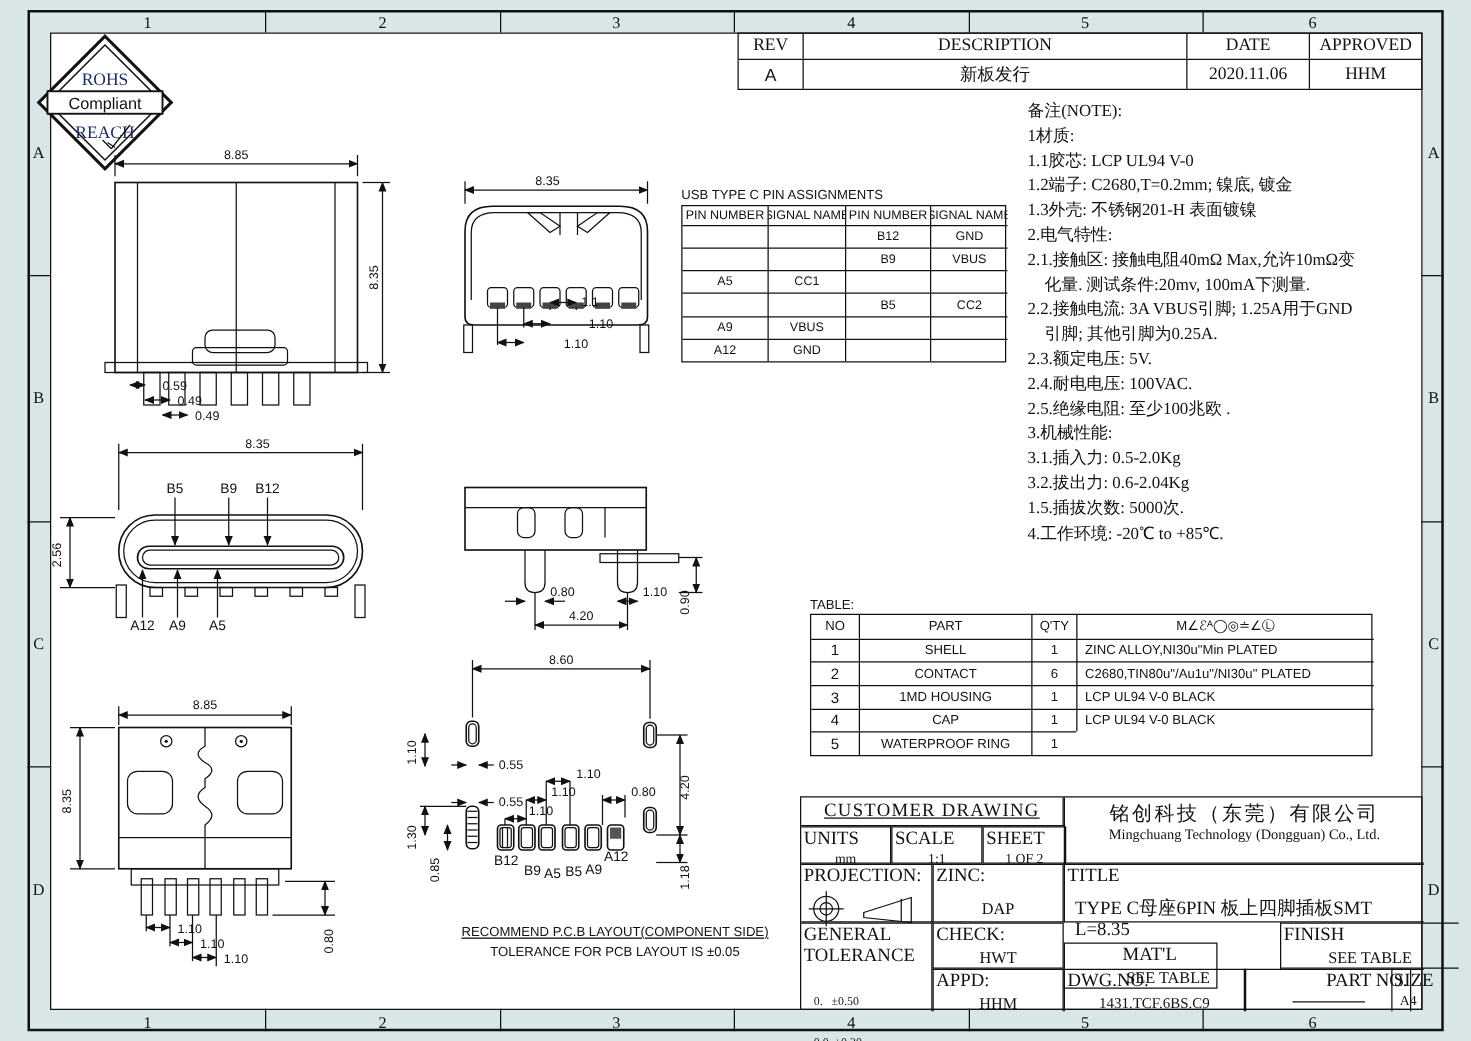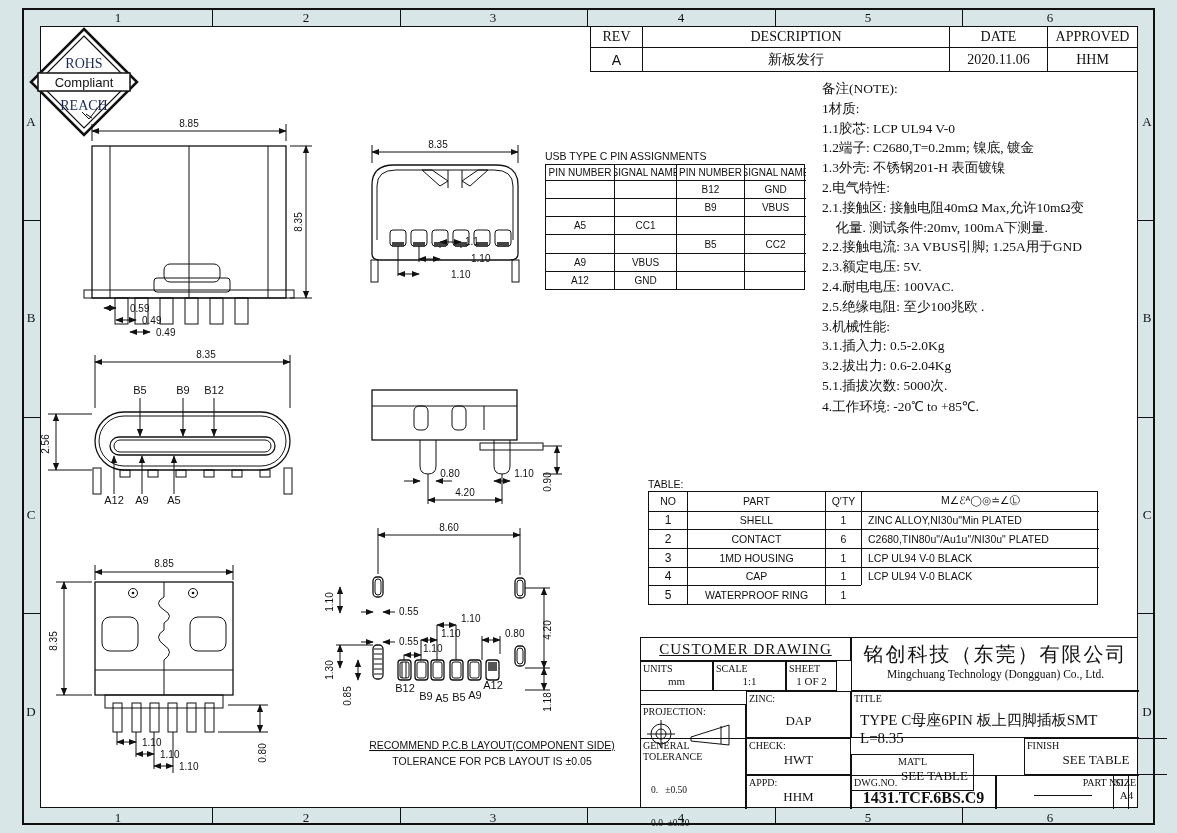--- a/index.html
+++ b/index.html
@@ -6,21 +6,21 @@
   body{width:1177px;height:833px;position:relative;background:#d8e6e8;
        font-family:"Liberation Sans",sans-serif;color:#111;overflow:hidden;}
   .abs{position:absolute;}
   .serif{font-family:"Liberation Serif",serif;}
   .frame-outer{left:22px;top:8px;width:1133px;height:817px;border:2px solid #111;box-sizing:border-box;}
   .frame-inner{left:40px;top:26px;width:1098px;height:782px;border:1.5px solid #111;box-sizing:border-box;background:#ffffff;}
   .bmark{font-size:13px;font-family:"Liberation Serif",serif;width:20px;text-align:center;}
   .tick-v{width:1px;background:#111;}
   .tick-h{height:1px;background:#111;}
   .cell{position:absolute;border:1px solid #111;box-sizing:border-box;background:transparent;}
-  .lbl{font-size:10px;font-family:"Liberation Serif",serif;padding:1px 2px;}
+  .lbl{font-size:15px;font-family:"Liberation Serif",serif;padding:1px 2px;}
   .ctr{display:flex;align-items:center;justify-content:center;}
   .grid-table{display:grid;border:1.5px solid #111;box-sizing:border-box;}
   .grid-table > div{border-left:1px solid #111;border-top:1px solid #111;display:flex;align-items:center;justify-content:center;box-sizing:border-box;overflow:hidden;white-space:nowrap;}
   .note-line{white-space:pre;height:19.8px;font-size:13.5px;font-family:"Liberation Serif",serif;}
   svg{overflow:visible;}
   svg .ln{stroke:#111;stroke-width:1;fill:none;}
   svg .ln2{stroke:#111;stroke-width:1.3;fill:none;}
   svg text{font-size:10px;fill:#111;font-family:"Liberation Sans",sans-serif;}
   .tiny{font-size:10.5px;}
   .pre{white-space:pre;}
@@ -104,27 +104,28 @@
 <div class="abs" style="left:822px;top:80px;width:320px;">
   <div class="note-line">备注(NOTE):</div>
   <div class="note-line">1材质:</div>
   <div class="note-line">1.1胶芯: LCP UL94 V-0</div>
   <div class="note-line">1.2端子: C2680,T=0.2mm; 镍底, 镀金</div>
   <div class="note-line">1.3外壳: 不锈钢201-H 表面镀镍</div>
   <div class="note-line">2.电气特性:</div>
   <div class="note-line">2.1.接触区: 接触电阻40mΩ Max,允许10mΩ变</div>
   <div class="note-line">    化量. 测试条件:20mv, 100mA下测量.</div>
   <div class="note-line">2.2.接触电流: 3A VBUS引脚; 1.25A用于GND</div>
+  <div class="note-line">    引脚; 其他引脚为0.25A.</div>
   <div class="note-line">2.3.额定电压: 5V.</div>
   <div class="note-line">2.4.耐电电压: 100VAC.</div>
   <div class="note-line">2.5.绝缘电阻: 至少100兆欧 .</div>
   <div class="note-line">3.机械性能:</div>
   <div class="note-line">3.1.插入力: 0.5-2.0Kg</div>
   <div class="note-line">3.2.拔出力: 0.6-2.04Kg</div>
-  <div class="note-line">5.1.插拔次数: 5000次.</div>
+  <div class="note-line">1.5.插拔次数: 5000次.</div>
   <div class="note-line">4.工作环境: -20℃ to +85℃.</div>
 </div>
 
 <div class="abs tiny" style="left:545px;top:150px;">USB TYPE C PIN ASSIGNMENTS</div>
 <div class="abs grid-table" style="left:545px;top:164px;width:260px;height:126px;grid-template-columns:68px 62px 68px 62px;grid-template-rows:15px repeat(6,1fr);font-size:10px;">
   <div style="border-left:none;border-top:none;">PIN NUMBER</div>
   <div style="border-top:none;">SIGNAL NAME</div>
   <div style="border-top:none;">PIN NUMBER</div>
   <div style="border-top:none;">SIGNAL NAME</div>
   <div style="border-left:none;"></div>
@@ -427,25 +428,25 @@
 
   <div class="cell ctr serif" style="left:0;top:0;width:210px;height:23px;border-left:none;border-top:none;font-size:15px;letter-spacing:1px;text-decoration:underline;">CUSTOMER DRAWING</div>
   <div class="cell" style="left:0;top:23px;width:72px;height:30px;border-left:none;">
     <div class="lbl">UNITS</div>
     <div class="ctr serif" style="font-size:11px;">mm</div>
   </div>
   <div class="cell" style="left:72px;top:23px;width:73px;height:30px;">
     <div class="lbl">SCALE</div>
     <div class="ctr serif" style="font-size:11px;">1:1</div>
   </div>
-  <div class="cell" style="left:145px;top:23px;width:51px;height:30px;">
+  <div class="cell" style="left:145px;top:23px;width:67px;height:30px;">
     <div class="lbl">SHEET</div>
     <div class="ctr serif" style="font-size:11px;">1 OF 2</div>
   </div>
-  <div class="cell" style="left:0;top:66px;width:105px;height:35px;border-left:none;">
+  <div class="cell" style="left:0;top:53px;width:105px;height:47px;border-left:none;">
     <div class="lbl">PROJECTION:</div>
     <svg width="100" height="28" style="display:block;margin:2px auto 0;">
       <circle cx="18" cy="14" r="10" class="ln"></circle>
       <circle cx="18" cy="14" r="5" class="ln"></circle>
       <line x1="4" y1="14" x2="32" y2="14" class="ln"></line>
       <line x1="18" y1="0" x2="18" y2="28" class="ln"></line>
       <path d="M48,17 L86,5 L86,25 L48,21 Z" class="ln"></path>
       <line x1="78" y1="6" x2="78" y2="24" class="ln"></line>
     </svg>
   </div>
@@ -466,38 +467,38 @@
   <div class="cell" style="left:105px;top:100px;width:105px;height:37px;">
     <div class="lbl">CHECK:</div>
     <div class="ctr serif" style="font-size:13px;">HWT</div>
   </div>
   <div class="cell" style="left:105px;top:137px;width:105px;height:34px;border-bottom:none;">
     <div class="lbl">APPD:</div>
     <div class="ctr serif" style="font-size:13px;">HHM</div>
   </div>
 
   <div class="cell" style="left:210px;top:0;width:288px;height:53px;border-top:none;border-right:none;">
-    <div class="ctr serif" style="font-size:20px;letter-spacing:2px;margin-top:3px;">铭创科技（东莞）有限公司</div>
+    <div class="ctr serif" style="font-size:16px;letter-spacing:2px;margin-top:3px;">铭创科技（东莞）有限公司</div>
     <div class="ctr serif" style="font-size:11.5px;">Mingchuang Technology (Dongguan) Co., Ltd.</div>
   </div>
   <div class="cell" style="left:210px;top:53px;width:288px;height:47px;border-right:none;">
     <div class="lbl">TITLE</div>
     <div class="serif" style="font-size:15px;padding:6px 0 0 8px;">TYPE C母座6PIN 板上四脚插板SMT L=8.35</div>
   </div>
   <div class="cell" style="left:210px;top:116px;width:123px;height:37px;padding-left:44px;">
     <div class="lbl">MAT'L</div>
     <div class="ctr serif" style="font-size:13px;">SEE TABLE</div>
   </div>
   <div class="cell" style="left:355px;top:100px;width:143px;height:37px;border-right:none;margin-left:28px;">
     <div class="lbl">FINISH</div>
     <div class="ctr serif" style="font-size:13px;">SEE TABLE</div>
   </div>
   <div class="cell" style="left:210px;top:137px;width:145px;height:34px;border-bottom:none;">
     <div class="lbl">DWG.NO.</div>
-    <div class="ctr serif" style="font-size:16px;font-weight:bold;">1431.TCF.6BS.C9</div>
+    <div class="ctr serif" style="font-size:12px;">1431.TCF.6BS.C9</div>
   </div>
   <div class="cell" style="left:355px;top:137px;width:133px;height:34px;border-bottom:none;text-align:right;">
     <div class="lbl">PART NO.</div>
     <div style="width:58px;border-top:1.5px solid #111;margin:6px auto 0;"></div>
   </div>
   <div class="cell" style="left:472px;top:137px;width:26px;height:34px;border-bottom:none;border-right:none;">
     <div class="lbl" style="padding-left:1px;">SIZE</div>
     <div class="ctr serif" style="font-size:11px;">A4</div>
   </div>
 </div>

